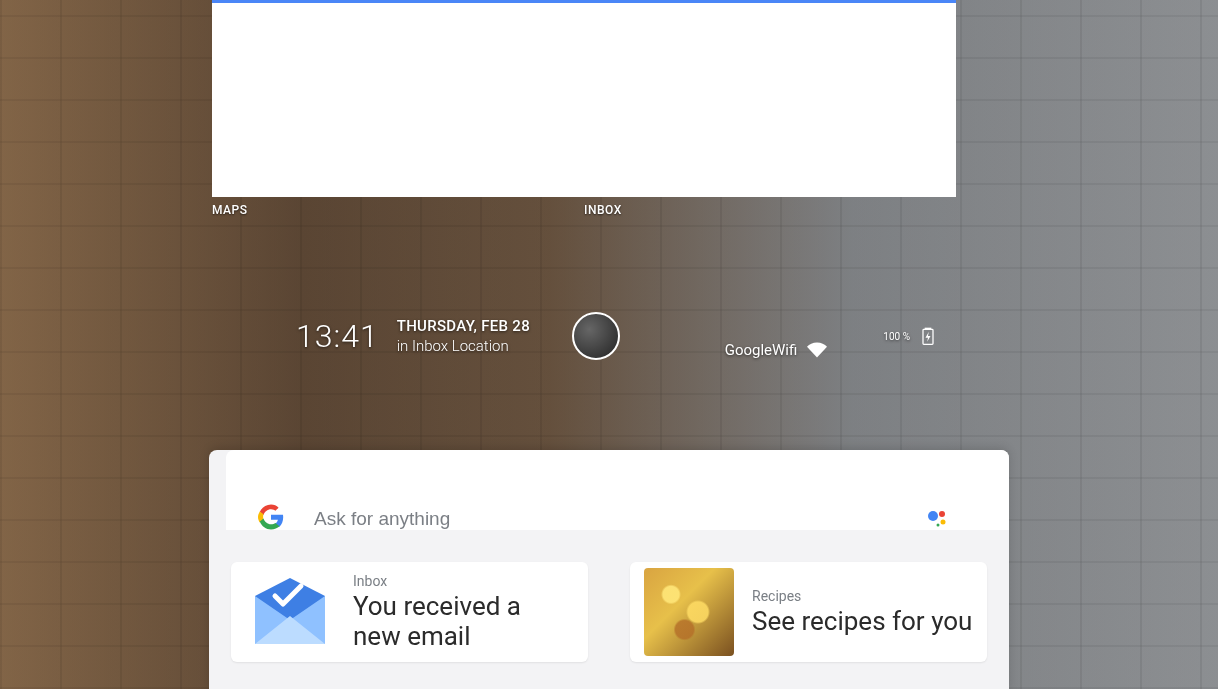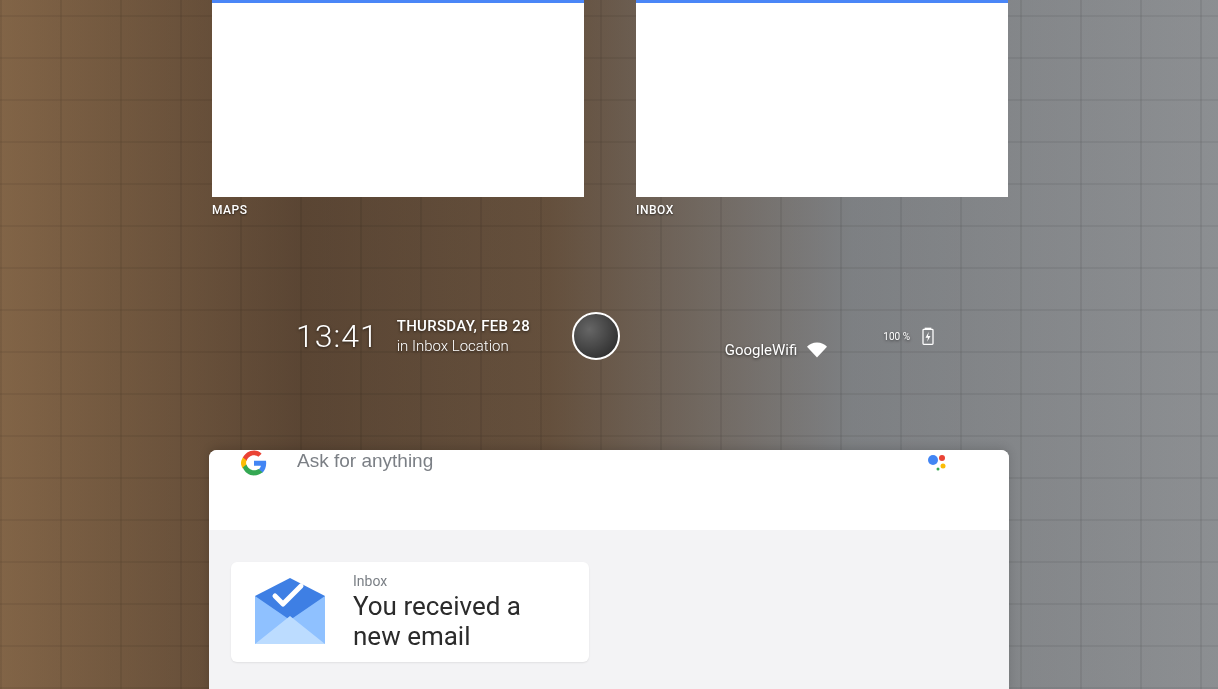--- a/index.html
+++ b/index.html
@@ -13,40 +13,40 @@
   .bg-tex {
     position:absolute; inset:0;
     background:
       repeating-linear-gradient(0deg, rgba(0,0,0,0.12) 0 2px, transparent 2px 42px),
       repeating-linear-gradient(90deg, rgba(0,0,0,0.15) 0 2px, transparent 2px 60px);
     opacity:.45;
     pointer-events:none;
   }
 
   
-  .widgets { position:absolute; top:0; left:212px; display:flex; gap:52px; }
+  .widgets { position:absolute; top:0; left:212px; display:flex; }
   .widget { width:372px; }
   .widget-card { width:372px; height:197px; background:#fff; border-top:3px solid #4a86f7; }
   .widget-label { margin-top:6px; color:#fff; font-size:12px; font-weight:500; letter-spacing:.5px; text-shadow:0 1px 2px rgba(0,0,0,.6); }
 
   
   .status-row { position:absolute; top:312px; left:296px; right:280px; display:flex; align-items:center; color:#fff; text-shadow:0 1px 3px rgba(0,0,0,.6); }
   .clock { font-size:32px; font-weight:300; letter-spacing:1px; }
   .date-block { margin-left:18px; }
   .date-line1 { font-size:15px; font-weight:500; letter-spacing:.3px; }
   .date-line2 { font-size:15px; font-weight:300; margin-top:2px; }
   .avatar { width:48px; height:48px; border-radius:50%; border:2px solid #fff; background:radial-gradient(circle at 35% 35%, #666, #222); margin-left:42px; flex:none; }
   .spacer { flex:1; }
   .wifi-group { display:flex; align-items:center; gap:10px; font-size:15px;margin-top:28px; }
   .batt-group { display:flex; align-items:center; gap:8px; font-size:10px; margin-left:56px; }
   .wifi-icon, .batt-icon { width:20px; height:20px; display:block; }
 
   
   .panel { position:absolute; top:450px; left:209px; width:800px; background:#f3f3f5; border-radius:8px 8px 0 0; padding-bottom:30px; box-shadow:0 -2px 10px rgba(0,0,0,.15); }
-  .search-row { background:#fff; border-radius:8px 8px 0 0; height:80px; display:flex; align-items:flex-start; padding:0 60px 0 32px; }
+  .search-row { background:#fff; border-radius:8px 8px 0 0; height:80px; display:flex; align-items:flex-end; padding:0 60px 0 32px;margin-left:17px; }
   .g-logo { width:26px; height:26px; flex:none; }
   .search-input { flex:1; border:none; outline:none; font-size:19px; color:#5f6368; margin-left:30px; background:transparent; }
   .search-input::placeholder { color:#7b7f85; }
   .assistant-dots { width:24px; height:24px; flex:none; }
 
   .cards-row { display:flex; gap:42px; padding:32px 22px 0; }
   .info-card { background:#fff; border-radius:6px; width:358px; height:100px; display:flex; align-items:center; padding:0 14px; box-shadow:0 1px 2px rgba(0,0,0,.08); }
   .card-thumb { width:90px; height:88px; border-radius:4px; flex:none; }
   .inbox-thumb { position:relative; }
   .inbox-thumb svg { width:100%; height:100%; }
@@ -125,14 +125,21 @@
           <path d="M10 76 L45 48 L80 76 Z" fill="#bcdcff"></path>
           <path d="M56 18 L38 36 L30 28" fill="none" stroke="#fff" stroke-width="5" stroke-linecap="round" stroke-linejoin="round"></path>
         </svg>
       </div>
       <div class="card-text">
         <div class="card-title">Inbox</div>
         <div class="card-body">You received a new email</div>
       </div>
     </div>
 
+    <div class="info-card">
+      <div class="card-thumb recipe-thumb"></div>
+      <div class="card-text">
+        <div class="card-title">Recipes</div>
+        <div class="card-body">See recipes for you</div>
+      </div>
+    </div>
   </div>
 </div>
 
 </body></html>

